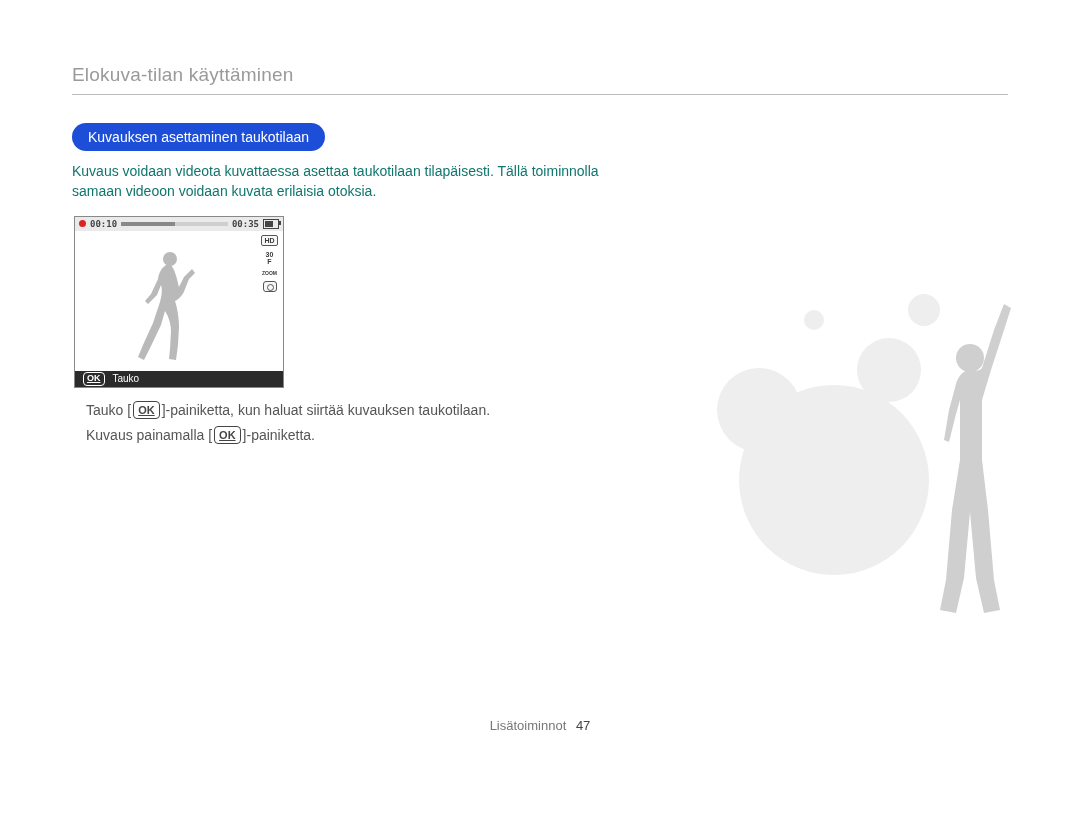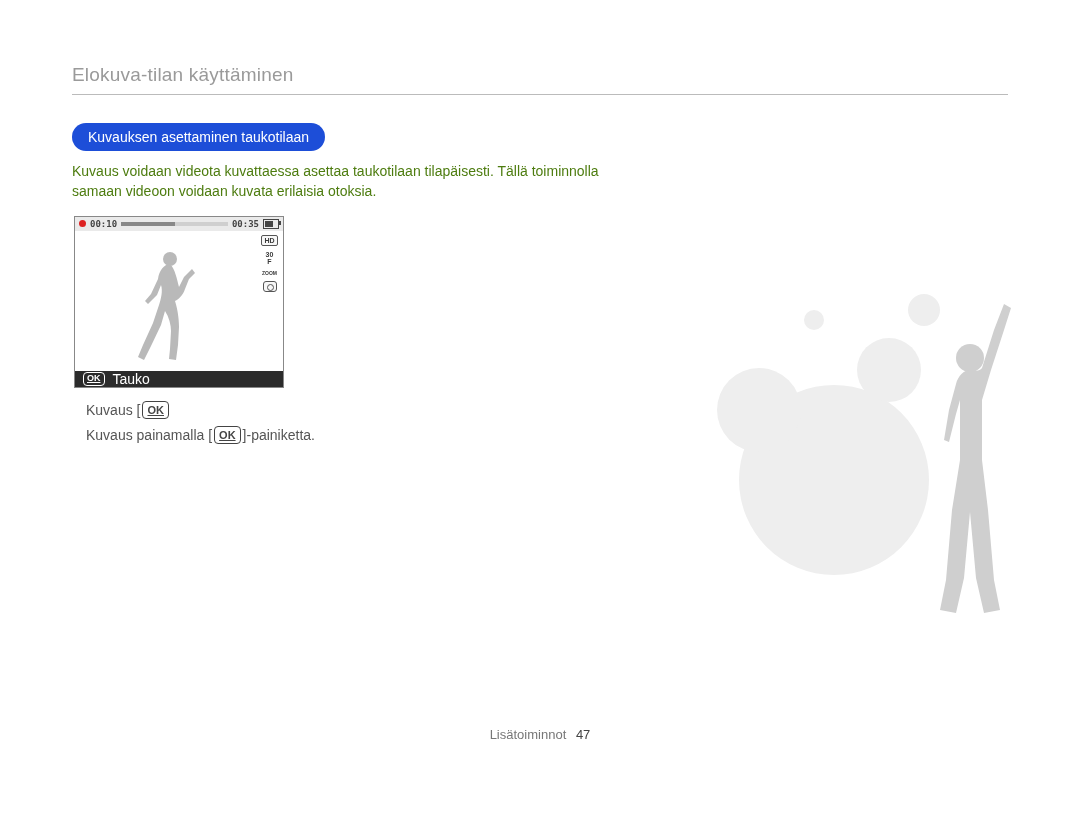--- a/index.html
+++ b/index.html
@@ -41,21 +41,21 @@
     color: #fff;
     font-size: 14px;
     padding: 6px 16px;
     border-radius: 14px;
     margin-bottom: 10px;
     white-space: nowrap;
   }
   .body-text {
     font-size: 14px;
     line-height: 1.45;
-    color: #4d7c0f;
+    color: #0f766e;
     margin: 0 0 14px 0;
   }
   .instruction-list {
     list-style: none;
     padding: 0;
     margin: 12px 0 0 0;
   }
   .instruction-list li {
     font-size: 14px;
     color: #555;
@@ -210,39 +210,39 @@
   }
   .ok-chip.inverse {
     border-color: #fff;
     color: #fff;
     font-size: 9px;
     height: 12px;
     padding: 0 3px;
   }
   .screen-bottom .lbl {
     color: #fff;
-    font-size: 14px;
+    font-size: 10px;
   }
 
   
   .art {
     position: absolute;
     right: 36px;
     top: 250px;
     width: 380px;
     height: 400px;
     pointer-events: none;
   }
 
   
   .footer {
     position: absolute;
     left: 0;
     right: 0;
-    bottom: 40px;
+    bottom: 49px;
     text-align: center;
     font-size: 13px;
     color: #777;
   }
   .footer .pg {
     color: #444;
     margin-left: 6px;
   }
 </style>
 </head>
@@ -289,22 +289,23 @@
       </div>
       <div class="screen-bottom">
         <span class="ok-chip inverse">OK</span>
         <span class="lbl">Tauko</span>
       </div>
     </div>
 
     <ul class="instruction-list">
       <li>
         <span class="bullet"></span>
-        <span>Kuvaus [</span>
+        <span>Tauko [</span>
         <span class="ok-chip">OK</span>
+        <span>]-painiketta, kun haluat siirtää kuvauksen taukotilaan.</span>
       </li>
       <li>
         <span class="bullet"></span>
         <span>Kuvaus painamalla [</span>
         <span class="ok-chip">OK</span>
         <span>]-painiketta.</span>
       </li>
     </ul>
 
   </div>

